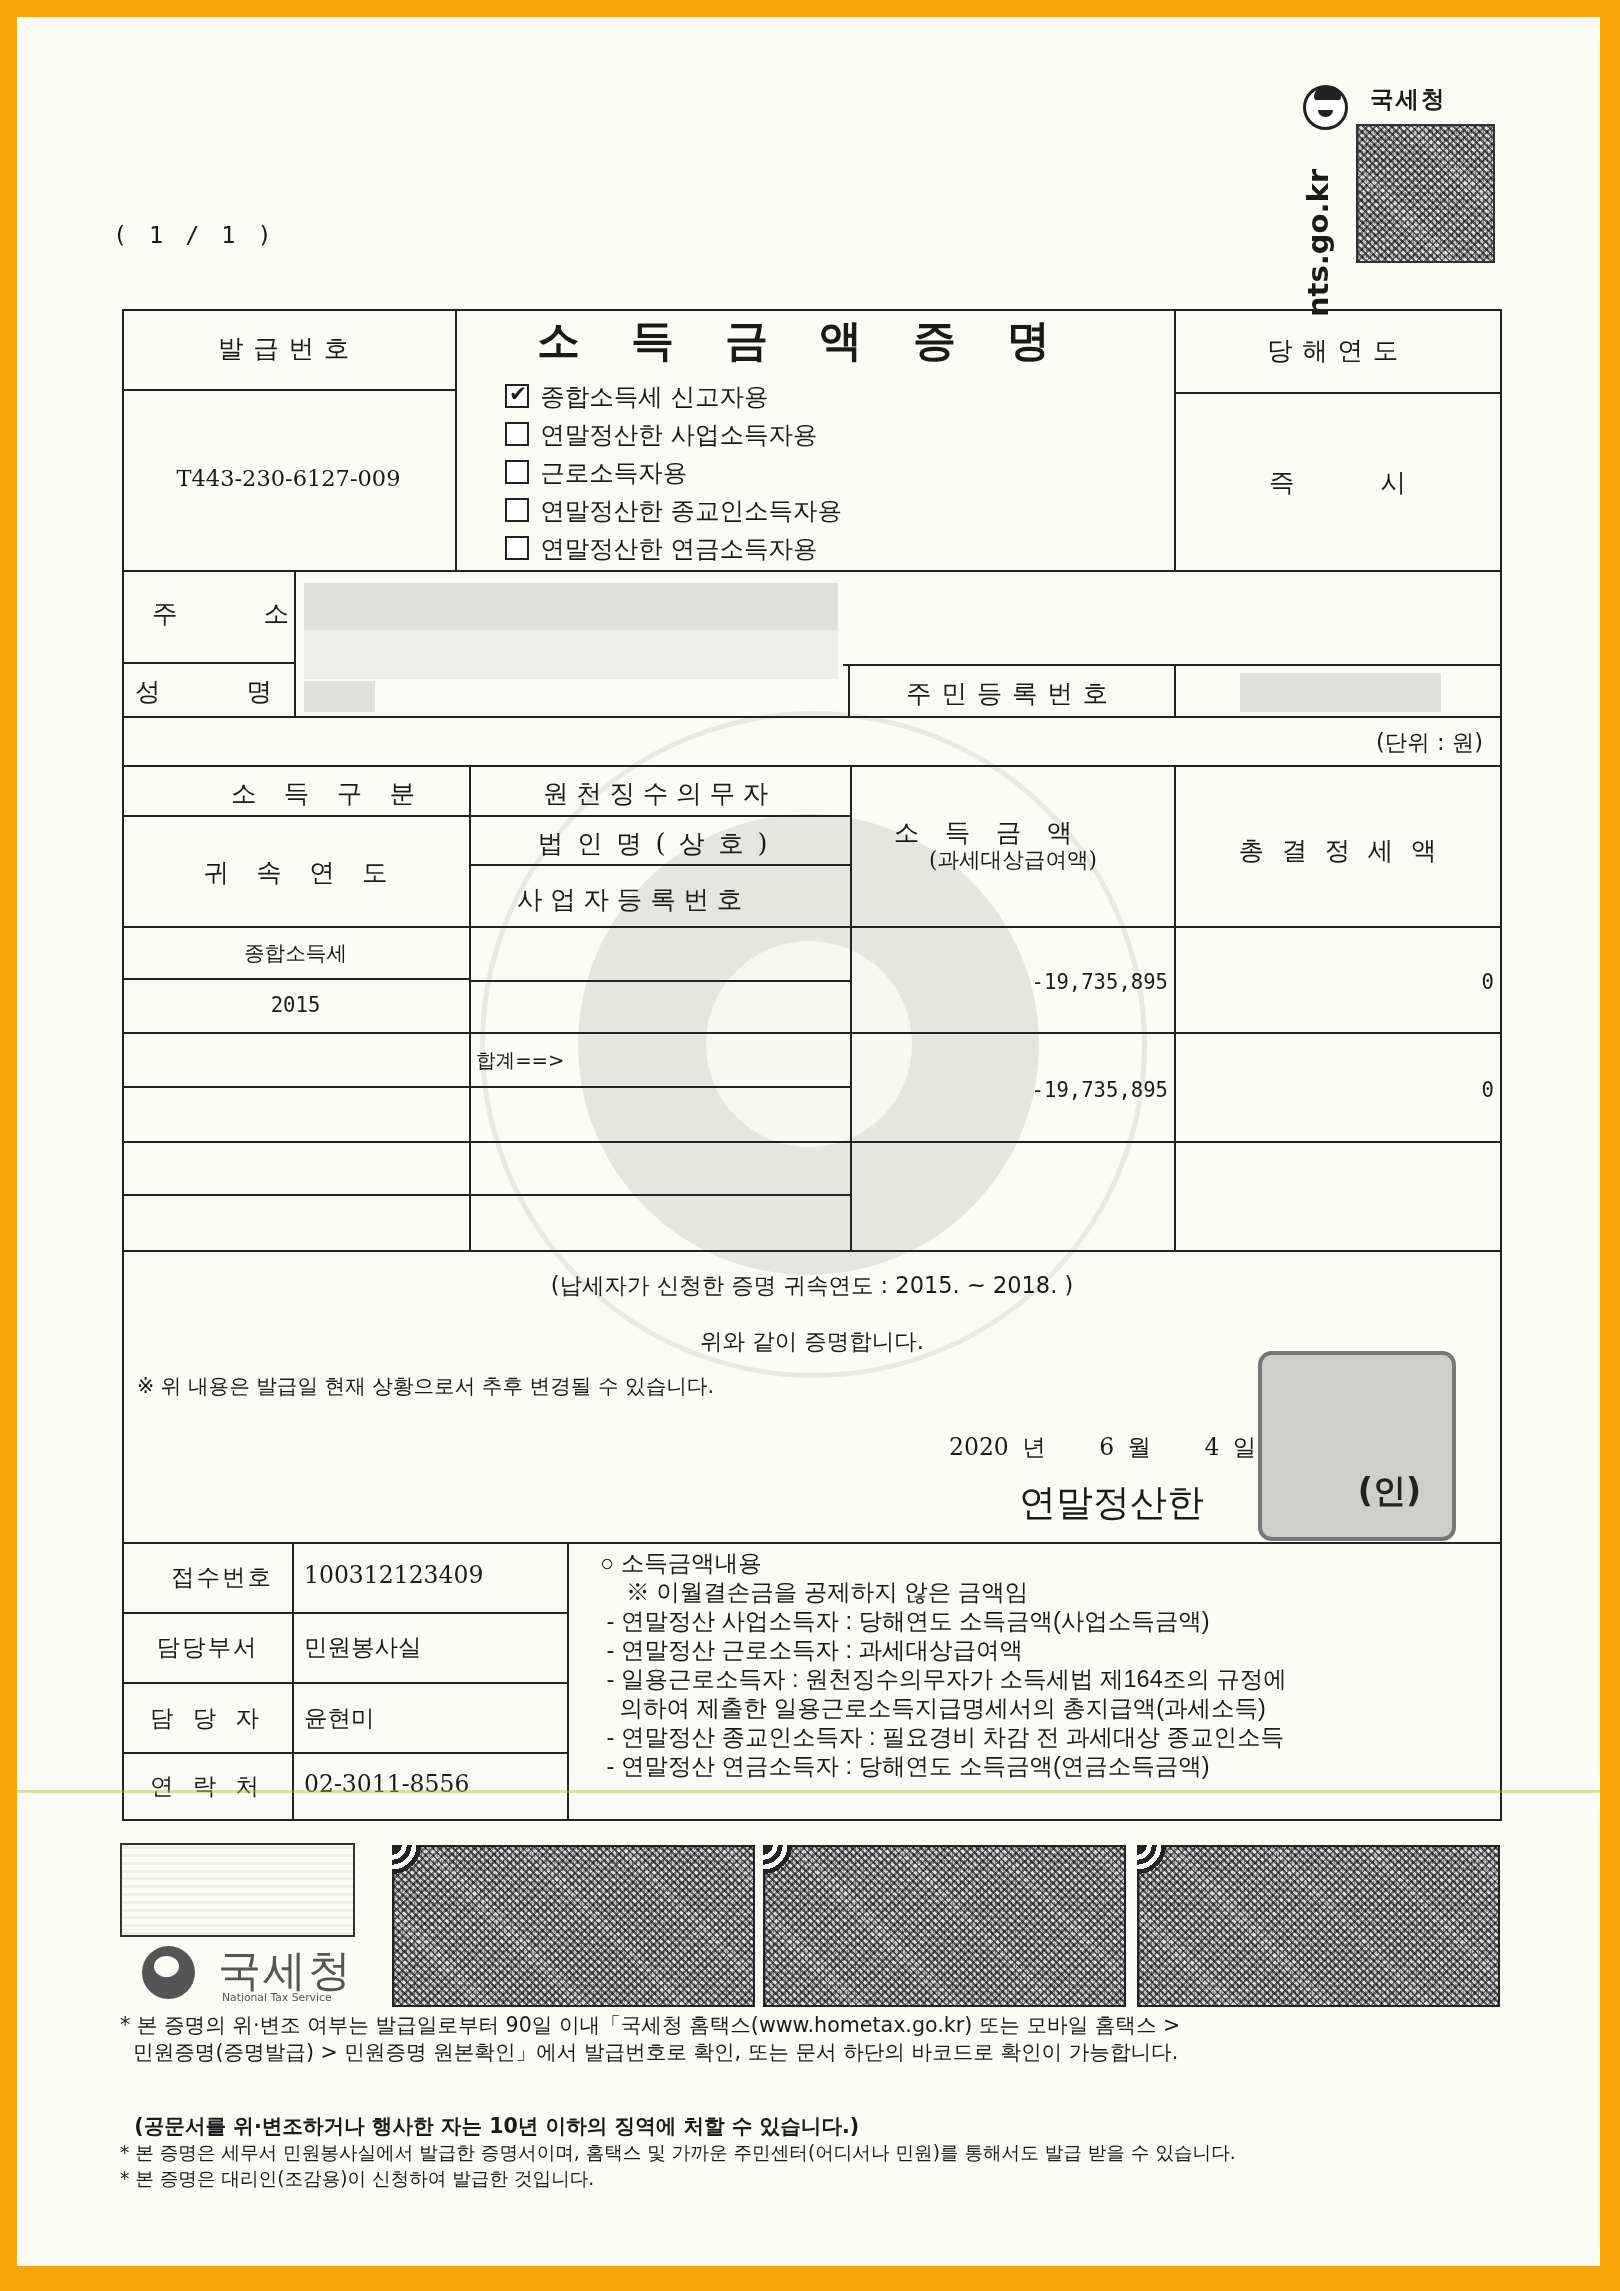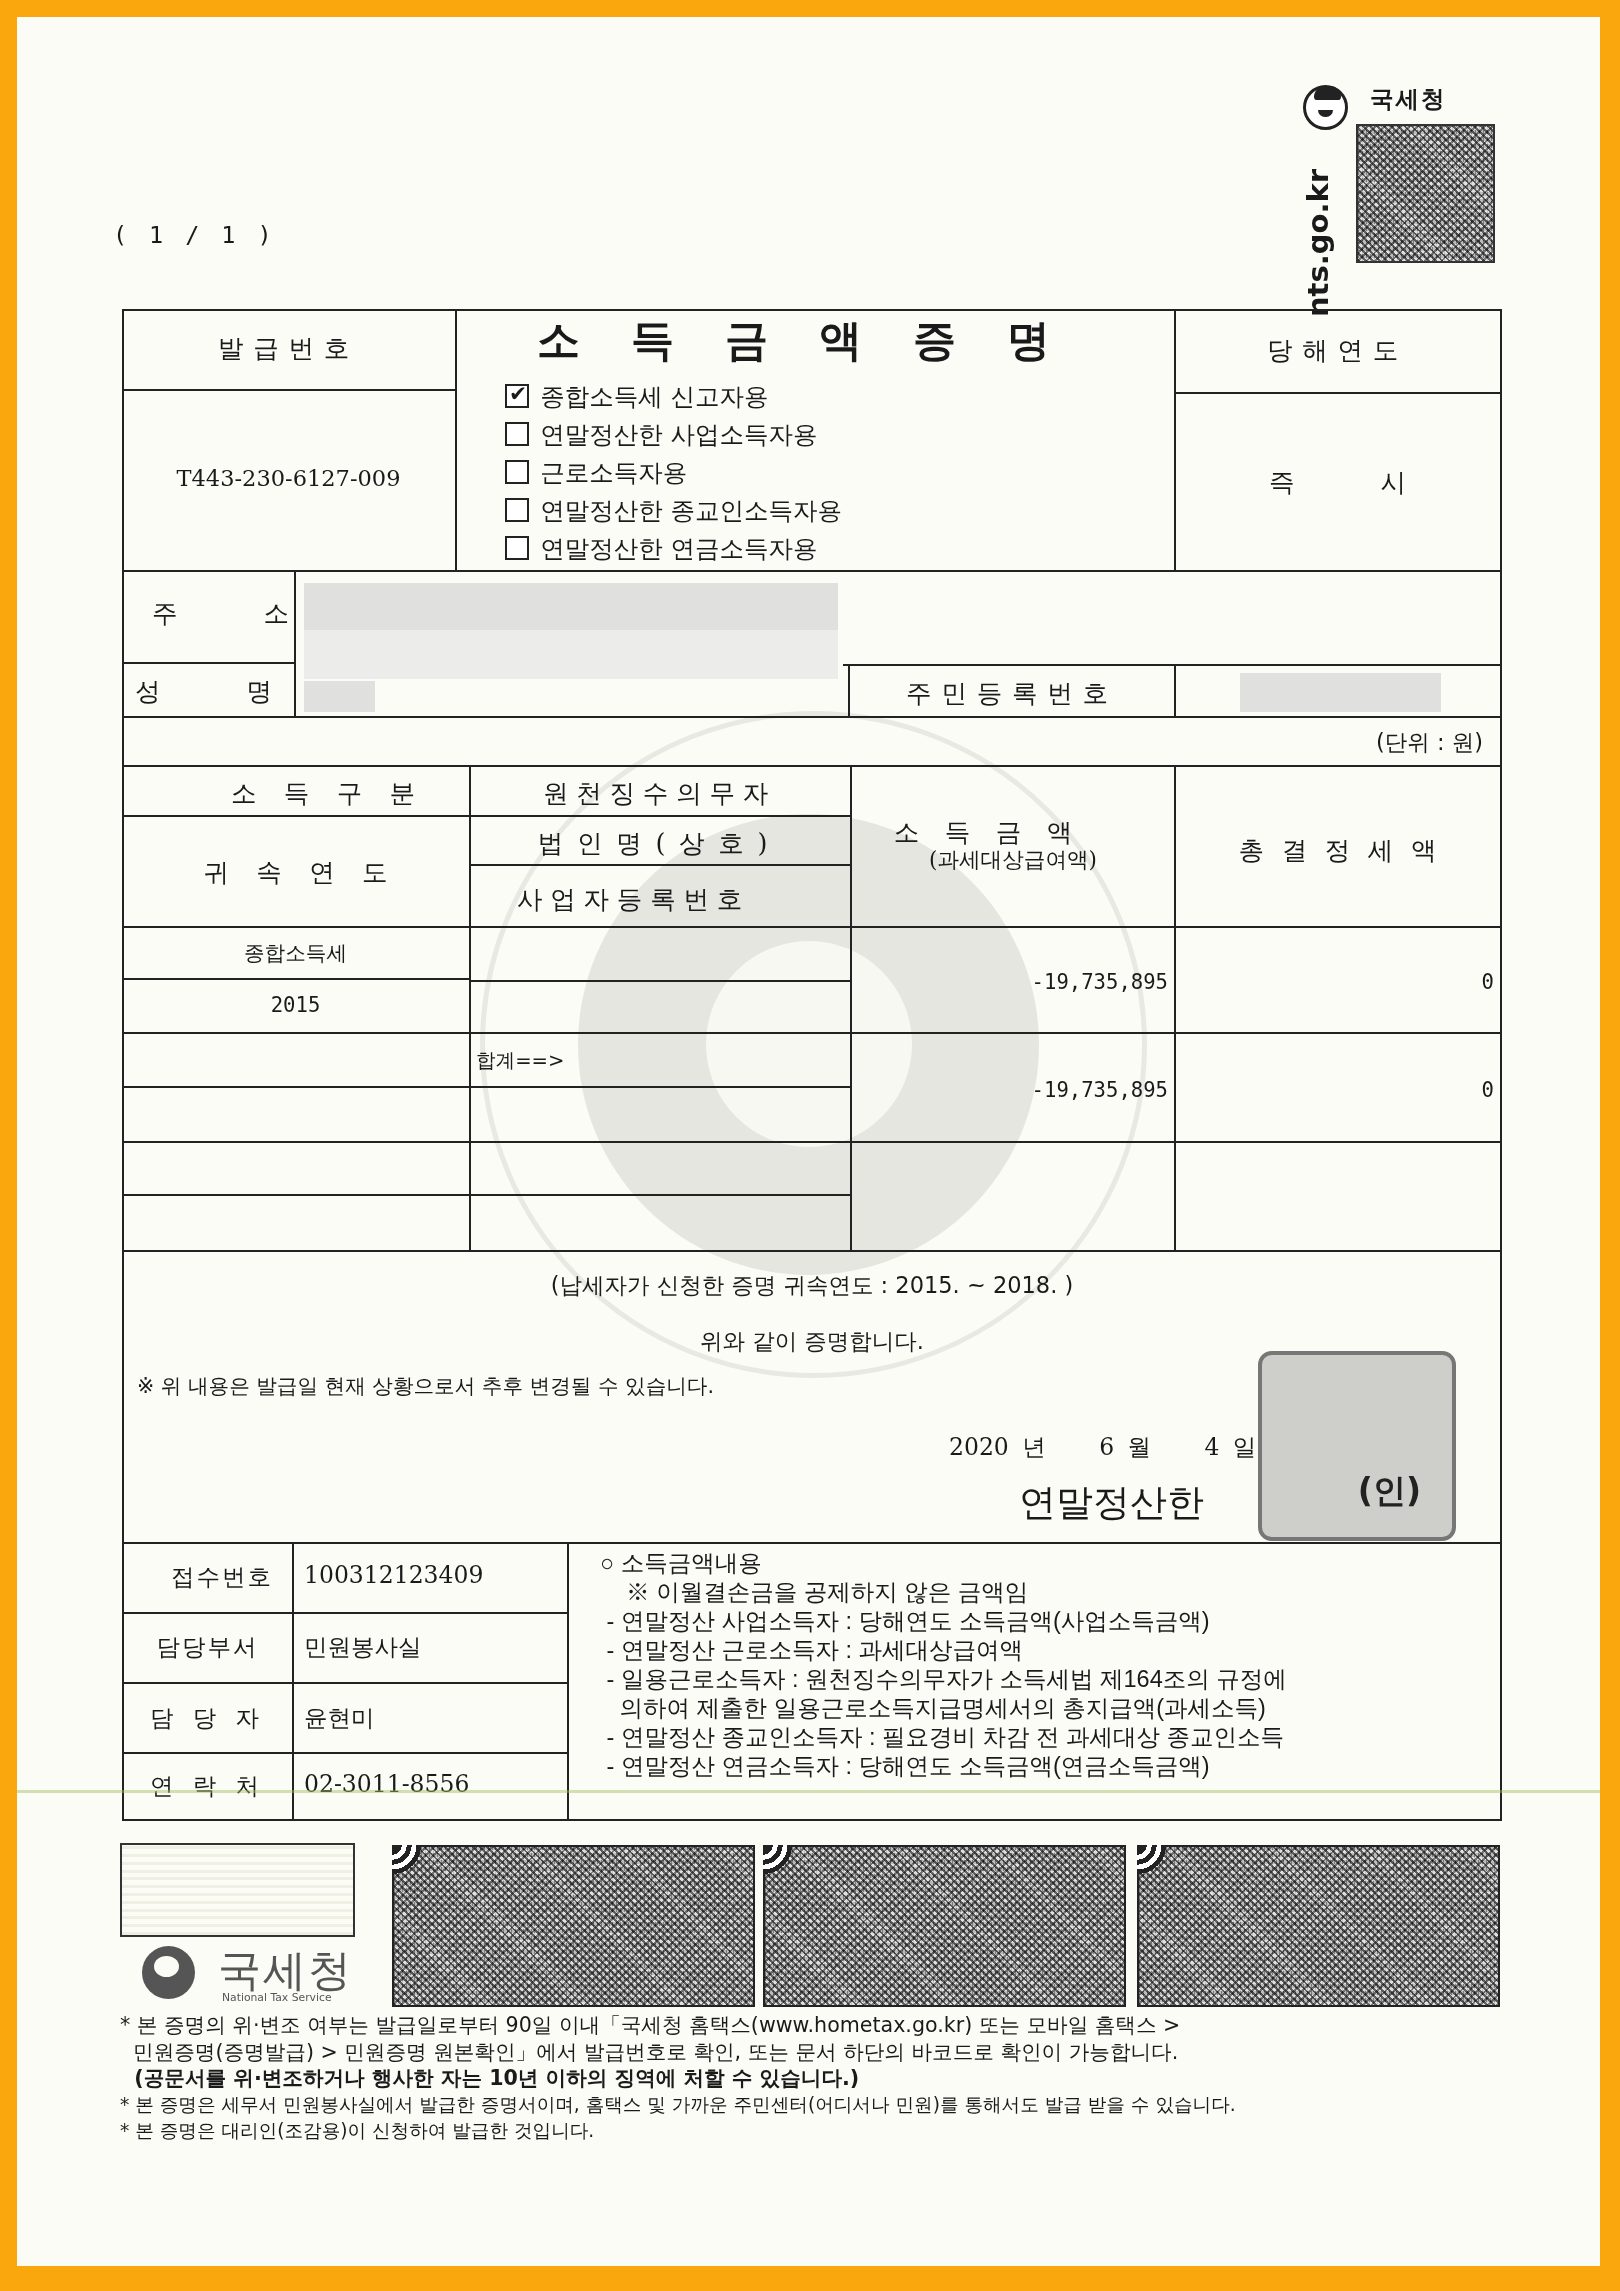--- a/index.html
+++ b/index.html
@@ -254,20 +254,20 @@
     <div class="barcode qr-noise" style="left:763px; width:363px;">
         <div class="arc"></div>
       </div>
     <div class="barcode qr-noise" style="left:1137px; width:363px;">
         <div class="arc"></div>
       </div>
 
     <div class="abs footer-line" style="left:120px; top:2012px;">
       <div class="t" style="white-space:pre;">* 본 증명의 위·변조 여부는 발급일로부터 90일 이내「국세청 홈택스(www.hometax.go.kr) 또는 모바일 홈택스 &gt;</div>
       <div class="t" style="white-space:pre;">  민원증명(증명발급) &gt; 민원증명 원본확인」에서 발급번호로 확인, 또는 문서 하단의 바코드로 확인이 가능합니다.</div>
-      <div class="t" style="white-space:pre; font-weight:bold;">  (공문서를 위·변조하거나 행사한 자는 10년 이하의 징역에 처할 수 있습니다.)</div>
+      <div class="t" style="white-space:pre; font-weight:bold;margin-top:48px;">  (공문서를 위·변조하거나 행사한 자는 10년 이하의 징역에 처할 수 있습니다.)</div>
       <div class="t" style="white-space:pre; font-size:18.6px;">* 본 증명은 세무서 민원봉사실에서 발급한 증명서이며, 홈택스 및 가까운 주민센터(어디서나 민원)를 통해서도 발급 받을 수 있습니다.</div>
       <div class="t" style="white-space:pre; font-size:18.6px;">* 본 증명은 대리인(조감용)이 신청하여 발급한 것입니다.</div>
     </div>
 
   </div>
 </div>
 
 
 </body></html>

